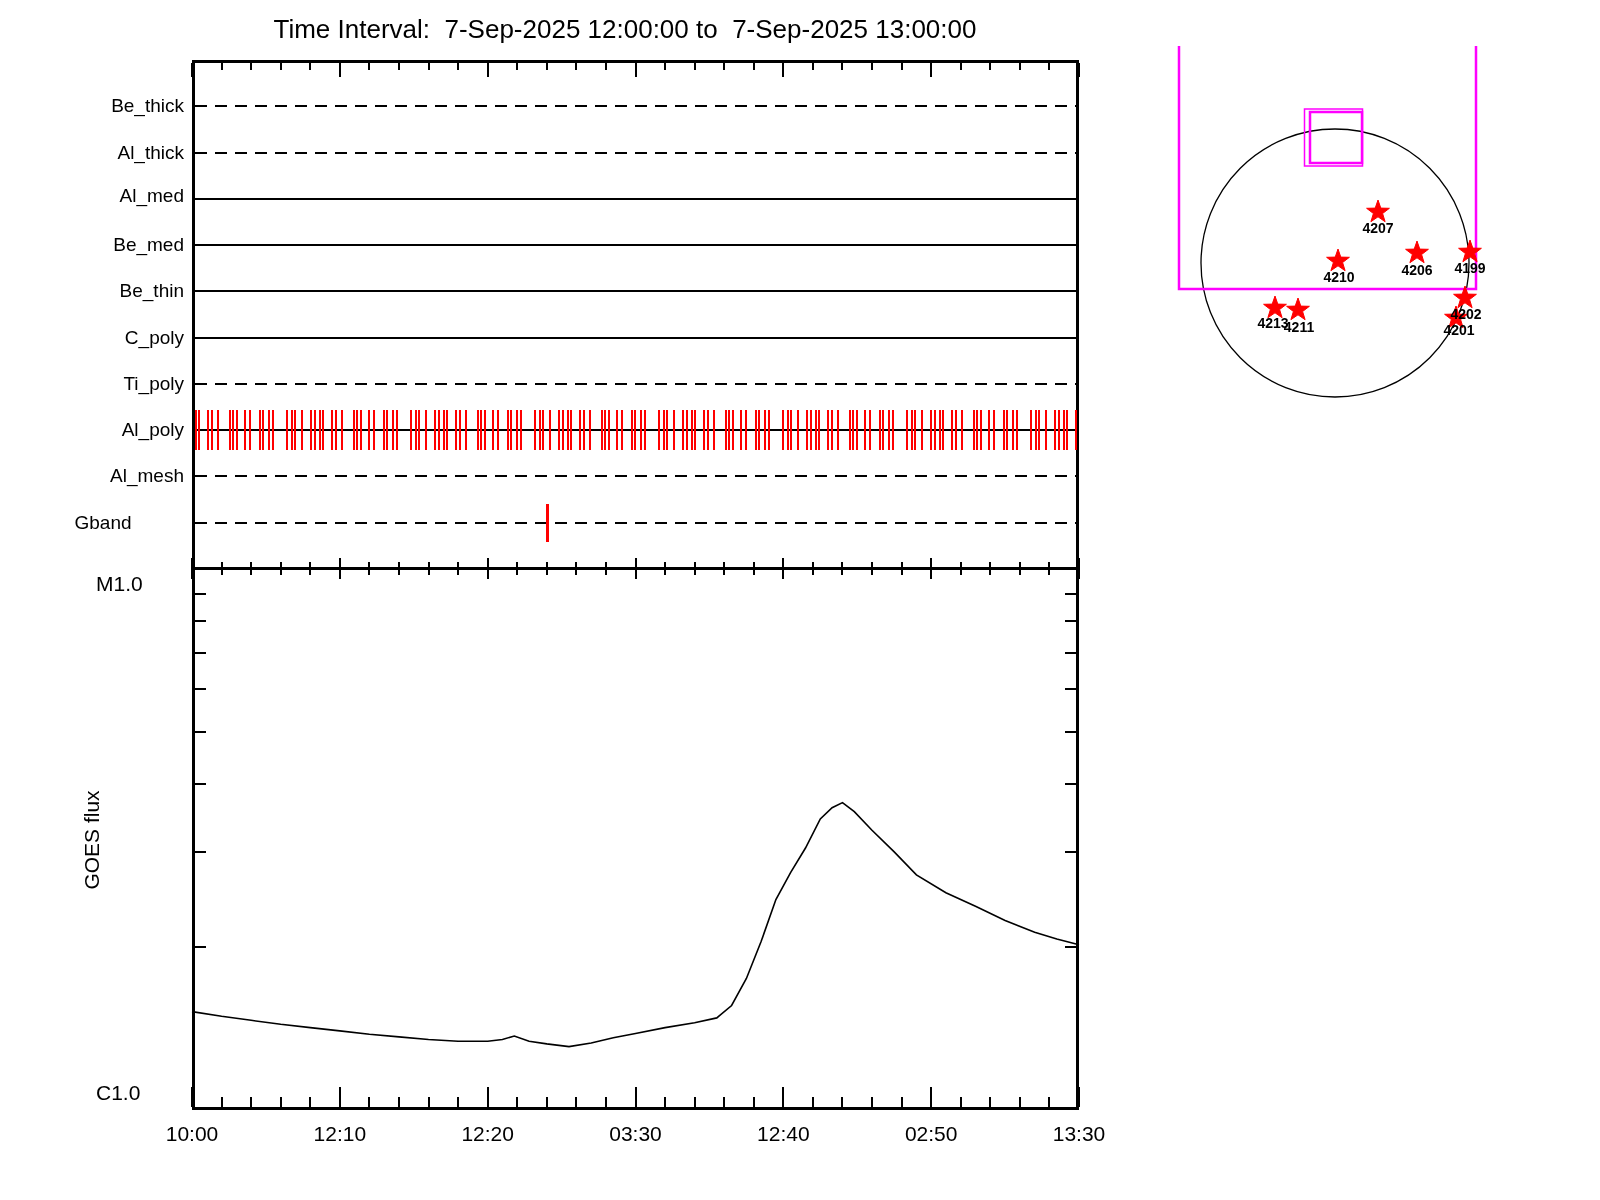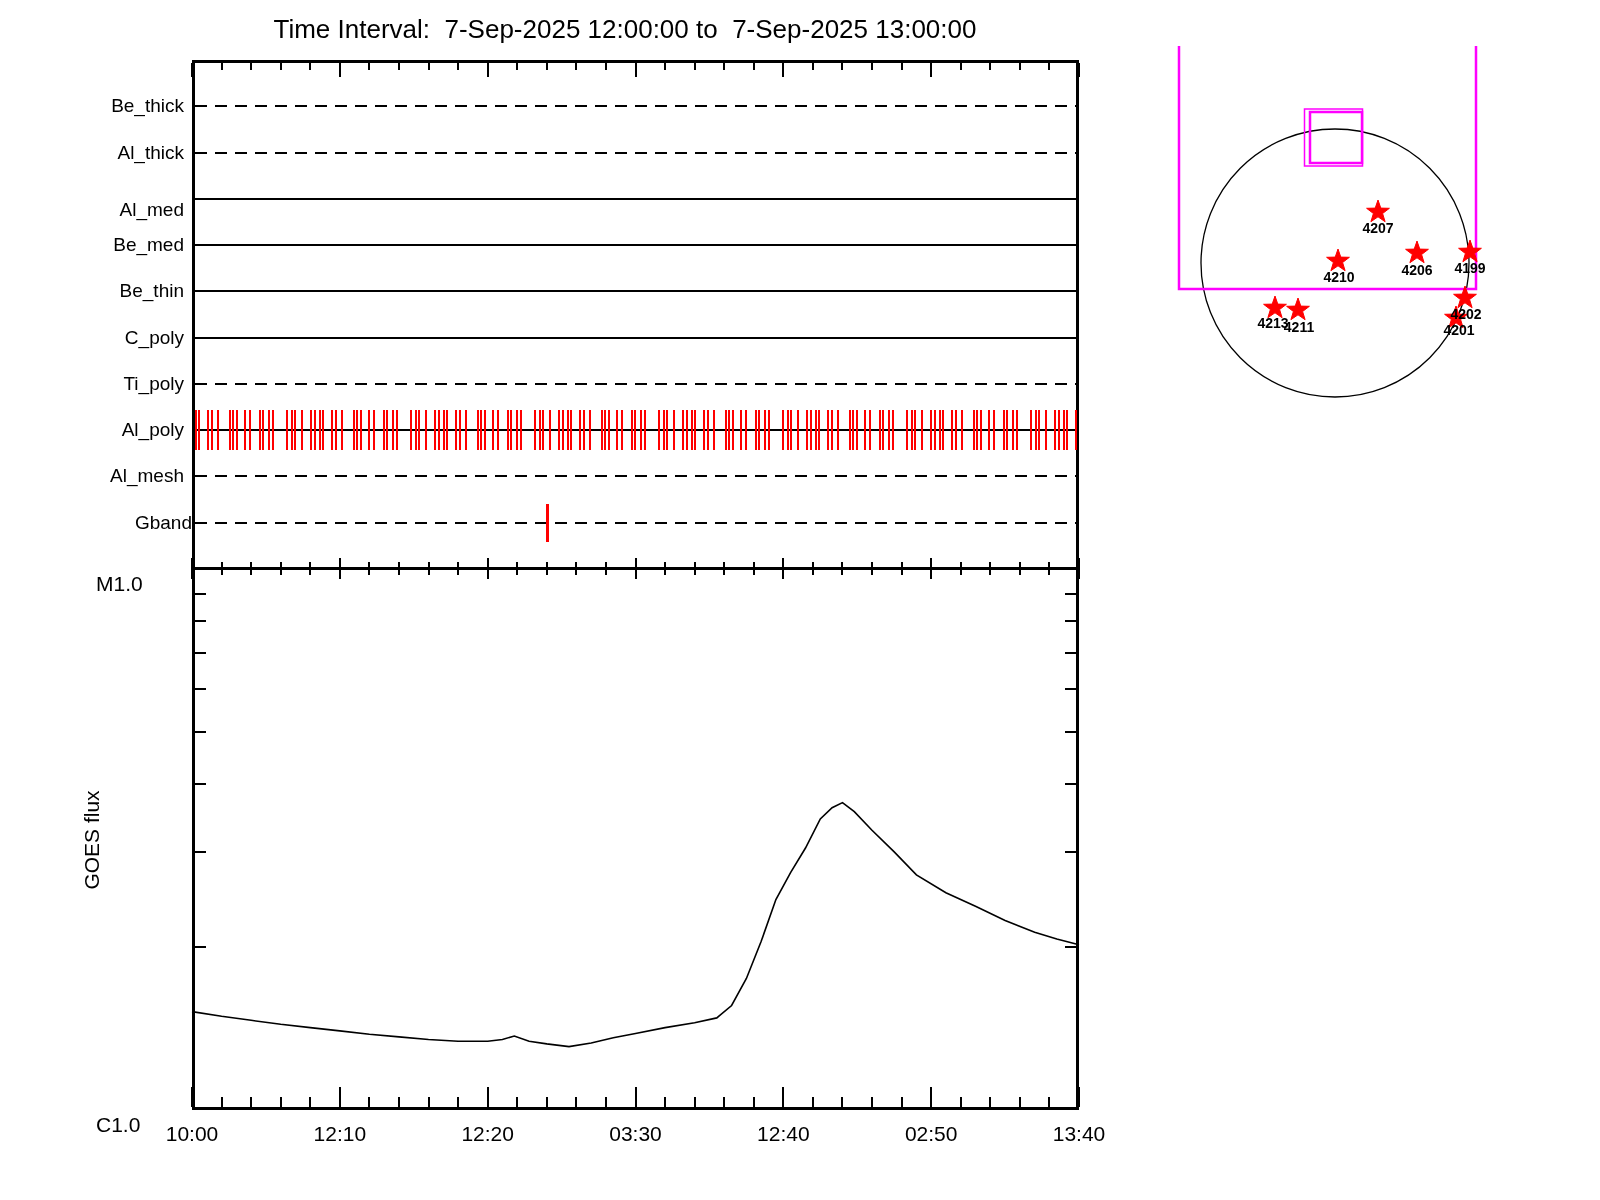--- a/index.html
+++ b/index.html
@@ -26,34 +26,34 @@
     position:absolute;width:220px;height:26px;text-align:center;font-size:21px;
     transform:rotate(-90deg);
   }
   svg{position:absolute;left:0;top:0;pointer-events:none}
 </style>
 </head>
 <body>
 
 <div class="title">Time Interval:  7-Sep-2025 12:00:00 to  7-Sep-2025 13:00:00</div>
 <div class="ylab ylab-right" style="left:96px;top:571px">M1.0</div>
-<div class="ylab ylab-right" style="left:96px;top:1112px">C1.0</div>
+<div class="ylab ylab-right" style="left:96px;top:1080px">C1.0</div>
 <div class="goes-ylabel" style="left:-17px;top:827px">GOES flux</div>
 
 <div id="plot-root">
     <div class="axis" style="left: 192px; top: 60px; width: 887px; height: 3px;"></div>
     <div class="axis" style="left: 192px; top: 60px; width: 3px; height: 1050px;"></div>
     <div class="axis" style="left: 1076px; top: 60px; width: 3px; height: 1050px;"></div>
     <div class="axis" style="left: 192px; top: 567px; width: 887px; height: 3px;"></div>
     <div class="axis" style="left: 192px; top: 1107px; width: 887px; height: 3px;"></div>
     <div class="filter-label" style="left: 24px; top: 94.2727px;">Be_thick</div>
     <div class="row-dashed" style="left: 195px; top: 105.273px; width: 881px;"></div>
     <div class="filter-label" style="left: 24px; top: 140.545px;">Al_thick</div>
     <div class="row-dashed" style="left: 195px; top: 151.545px; width: 881px;"></div>
-    <div class="filter-label" style="left: 24px; top: 198px;">Al_med</div>
+    <div class="filter-label" style="left: 24px; top: 184px;">Al_med</div>
     <div class="row-solid" style="left: 195px; top: 197.818px; width: 881px;"></div>
     <div class="filter-label" style="left: 24px; top: 233.091px;">Be_med</div>
     <div class="row-solid" style="left: 195px; top: 244.091px; width: 881px;"></div>
     <div class="filter-label" style="left: 24px; top: 279.364px;">Be_thin</div>
     <div class="row-solid" style="left: 195px; top: 290.364px; width: 881px;"></div>
     <div class="filter-label" style="left: 24px; top: 325.636px;">C_poly</div>
     <div class="row-solid" style="left: 195px; top: 336.636px; width: 881px;"></div>
     <div class="filter-label" style="left: 24px; top: 371.909px;">Ti_poly</div>
     <div class="row-dashed" style="left: 195px; top: 382.909px; width: 881px;"></div>
     <div class="filter-label" style="left: 24px; top: 418.182px;">Al_poly</div>
@@ -196,21 +196,21 @@
     <div class="red-tick" style="left: 1035px; top: 410.182px; height: 40px; background: rgb(255, 0, 0);"></div>
     <div class="red-tick" style="left: 1038px; top: 410.182px; height: 40px; background: rgb(255, 0, 0);"></div>
     <div class="red-tick" style="left: 1045px; top: 410.182px; height: 40px; background: rgb(255, 0, 0);"></div>
     <div class="red-tick" style="left: 1054px; top: 410.182px; height: 40px; background: rgb(255, 0, 0);"></div>
     <div class="red-tick" style="left: 1058px; top: 410.182px; height: 40px; background: rgb(255, 0, 0);"></div>
     <div class="red-tick" style="left: 1063px; top: 410.182px; height: 40px; background: rgb(255, 0, 0);"></div>
     <div class="red-tick" style="left: 1066px; top: 410.182px; height: 40px; background: rgb(255, 0, 0);"></div>
     <div class="red-tick" style="left: 1075px; top: 410.182px; height: 40px; background: rgb(255, 0, 0);"></div>
     <div class="filter-label" style="left: 24px; top: 464.455px;">Al_mesh</div>
     <div class="row-dashed" style="left: 195px; top: 475.455px; width: 881px;"></div>
-    <div class="filter-label" style="left: 32px; top: 510.727px;">Gband</div>
+    <div class="filter-label" style="left: 23px; top: 510.727px; text-align: center;">Gband</div>
     <div class="row-dashed" style="left: 195px; top: 521.727px; width: 881px;"></div>
     <div class="red-tick" style="left: 546px; top: 503.727px; height: 38px; width: 3px; background: rgb(255, 0, 0);"></div>
     <div class="tick" style="left: 191px; top: 63px; width: 2px; height: 14px;"></div>
     <div class="tick" style="left: 191px; top: 558px; width: 2px; height: 21px;"></div>
     <div class="tick" style="left: 191px; top: 1087px; width: 2px; height: 20px;"></div>
     <div class="xlabel" style="left: 144px; top: 1122px;">10:00</div>
     <div class="tick" style="left: 220.567px; top: 63px; width: 2px; height: 7px;"></div>
     <div class="tick" style="left: 220.567px; top: 562px; width: 2px; height: 13px;"></div>
     <div class="tick" style="left: 220.567px; top: 1097px; width: 2px; height: 10px;"></div>
     <div class="tick" style="left: 250.133px; top: 63px; width: 2px; height: 7px;"></div>
@@ -298,21 +298,21 @@
     <div class="tick" style="left: 989.3px; top: 1097px; width: 2px; height: 10px;"></div>
     <div class="tick" style="left: 1018.87px; top: 63px; width: 2px; height: 7px;"></div>
     <div class="tick" style="left: 1018.87px; top: 562px; width: 2px; height: 13px;"></div>
     <div class="tick" style="left: 1018.87px; top: 1097px; width: 2px; height: 10px;"></div>
     <div class="tick" style="left: 1048.43px; top: 63px; width: 2px; height: 7px;"></div>
     <div class="tick" style="left: 1048.43px; top: 562px; width: 2px; height: 13px;"></div>
     <div class="tick" style="left: 1048.43px; top: 1097px; width: 2px; height: 10px;"></div>
     <div class="tick" style="left: 1078px; top: 63px; width: 2px; height: 14px;"></div>
     <div class="tick" style="left: 1078px; top: 558px; width: 2px; height: 21px;"></div>
     <div class="tick" style="left: 1078px; top: 1087px; width: 2px; height: 20px;"></div>
-    <div class="xlabel" style="left: 1031px; top: 1122px;">13:40</div>
+    <div class="xlabel" style="left: 1031px; top: 1122px;">13:30</div>
     <div class="tick" style="left: 195px; top: 946.143px; width: 11px; height: 2px;"></div>
     <div class="tick" style="left: 1065px; top: 946.143px; width: 11px; height: 2px;"></div>
     <div class="tick" style="left: 195px; top: 850.877px; width: 11px; height: 2px;"></div>
     <div class="tick" style="left: 1065px; top: 850.877px; width: 11px; height: 2px;"></div>
     <div class="tick" style="left: 195px; top: 783.286px; width: 11px; height: 2px;"></div>
     <div class="tick" style="left: 1065px; top: 783.286px; width: 11px; height: 2px;"></div>
     <div class="tick" style="left: 195px; top: 730.857px; width: 11px; height: 2px;"></div>
     <div class="tick" style="left: 1065px; top: 730.857px; width: 11px; height: 2px;"></div>
     <div class="tick" style="left: 195px; top: 688.02px; width: 11px; height: 2px;"></div>
     <div class="tick" style="left: 1065px; top: 688.02px; width: 11px; height: 2px;"></div>

